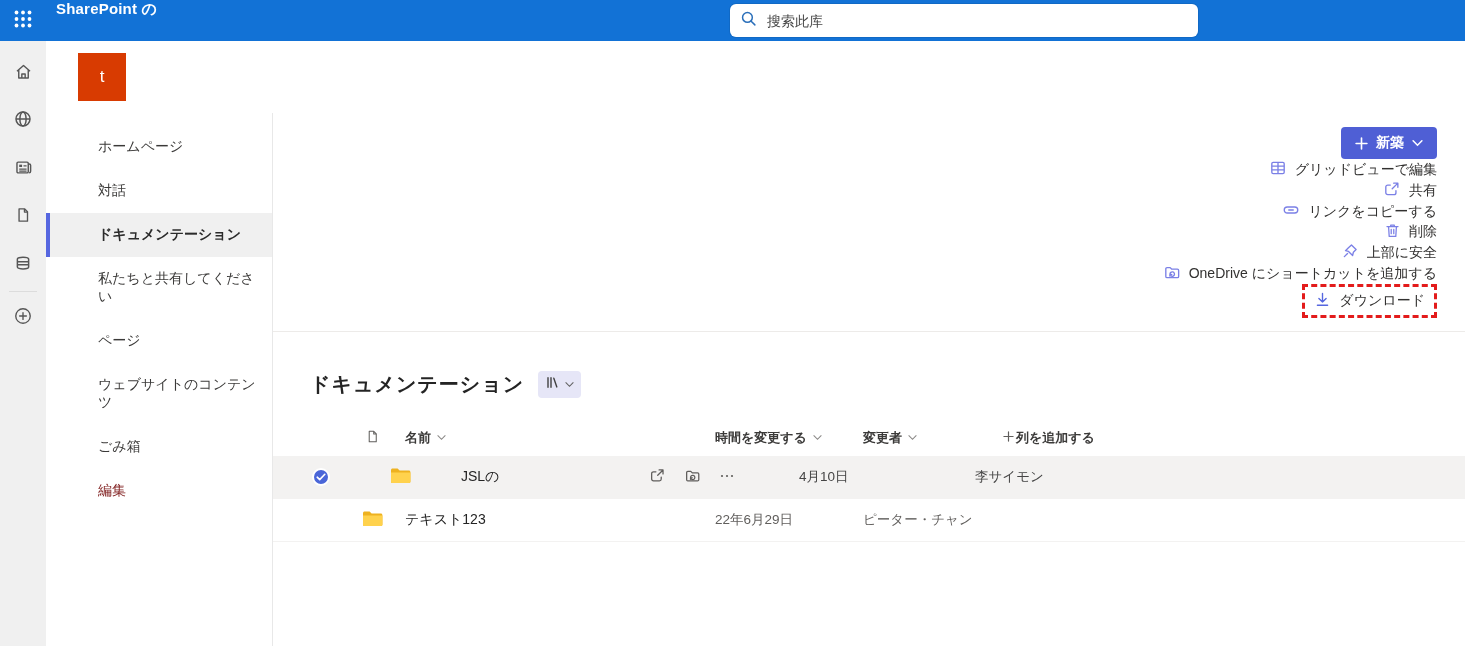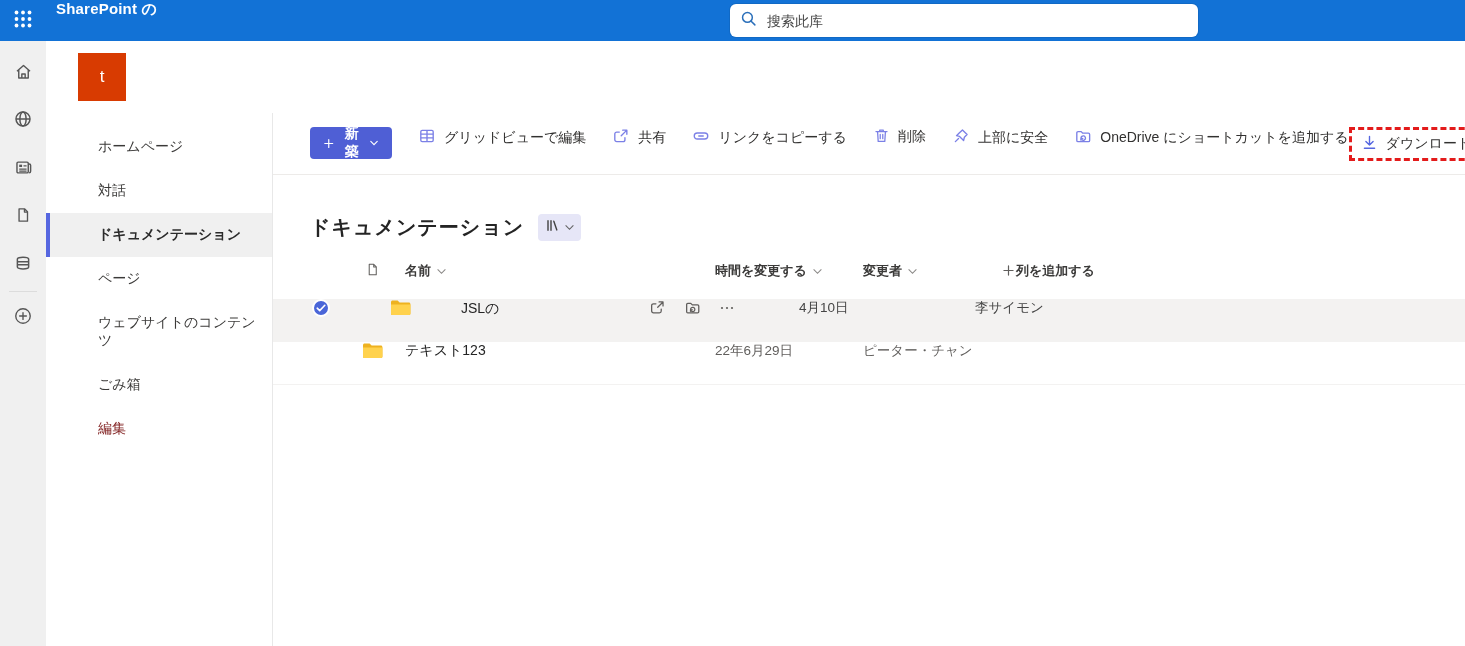--- a/index.html
+++ b/index.html
@@ -38,36 +38,36 @@
   
   .left-nav { width:227px; flex:0 0 227px; border-right:1px solid #e8e8e8; padding-top:12px; background:#fff; }
   .nav-item { display:block; padding:13px 8px 13px 48px; font-size:14px; color:#3b3a39; cursor:pointer; border-left:4px solid transparent; }
   .nav-item.selected { background:#f0f0f0; border-left-color:#5667e0; font-weight:bold; color:#2b2b2b; }
   .nav-item.link { color:#7f1d1d; }
 
   
   .main { flex:1; min-width:0; display:flex; flex-direction:column; }
 
   
-  .toolbar { display:flex; align-items:flex-start; margin-top:14px; padding:0 4px 13px 37px; border-bottom:1px solid #edebe9; }
+  .toolbar { display:flex; align-items:flex-end; margin-top:14px; padding:0 28px 13px 37px; border-bottom:1px solid #edebe9;flex-direction:column; }
   .new-btn { background:#4f5fd5; color:#fff; border:none; border-radius:4px; height:32px; padding:0 14px;
     font-size:14px; font-weight:bold; display:flex; align-items:center; gap:8px; cursor:pointer; font-family:inherit; }
   .tb-item { display:flex; align-items:center; gap:8px; margin-left:26px; font-size:14px; color:#323130; cursor:pointer; white-space:nowrap; }
   .tb-item svg { color:#7b80e6; }
   .dl-annotation { margin-left:auto; border:3px dashed #e31b1b; padding:4px 9px; display:flex; align-items:center; }
   .dl-annotation .tb-item { margin-left:0; }
 
   
   .list-title-row { display:flex; align-items:center; gap:14px; margin:39px 0 0 37px; }
   .list-title { font-size:20px; font-weight:bold; color:#242424; letter-spacing:1px; }
   .view-pill { height:27px; padding:0 7px; background:#e6e6f7; border-radius:4px; display:flex; align-items:center; gap:5px; cursor:pointer; }
 
   
   .doc-table { margin-top:21px; }
-  .t-row { display:flex; align-items:flex-start; padding-left:37px; }
+  .t-row { display:flex; align-items:center; padding-left:37px; }
   .t-head { height:37px; font-size:13px; font-weight:bold; color:#3b3a39; }
   .t-body-row { height:43px; font-size:14px; border-bottom:1px solid #f3f2f1; cursor:pointer; }
   .t-body-row.selected { background:#f3f2f1;gap:28px; }
   .col-check { width:36px; display:flex; align-items:center; }
   .col-type  { width:52px; display:flex; align-items:center; justify-content:center; }
   .col-name  { width:305px; display:flex; align-items:center; padding-left:7px; }
   .col-mod   { width:160px;padding-left:12px; }
   .col-by    { width:140px; }
   .col-add   { flex:1; display:flex; align-items:center; gap:2px; cursor:pointer; }
   .hdr-label { display:flex; align-items:center; gap:6px; cursor:pointer; }
@@ -174,20 +174,21 @@
     <div class="site-header">
       <div class="site-logo">t</div>
     </div>
 
     <div class="content-row">
 
       <nav class="left-nav">
         <div class="nav-item">ホームページ</div>
         <div class="nav-item">対話</div>
         <div class="nav-item selected">ドキュメンテーション</div>
+        <div class="nav-item">私たちと共有してください</div>
         <div class="nav-item">ページ</div>
         <div class="nav-item">ウェブサイトのコンテンツ</div>
         <div class="nav-item">ごみ箱</div>
         <div class="nav-item link">編集</div>
       </nav>
 
       <main class="main">
 
         <div class="toolbar">
           <button class="new-btn">

